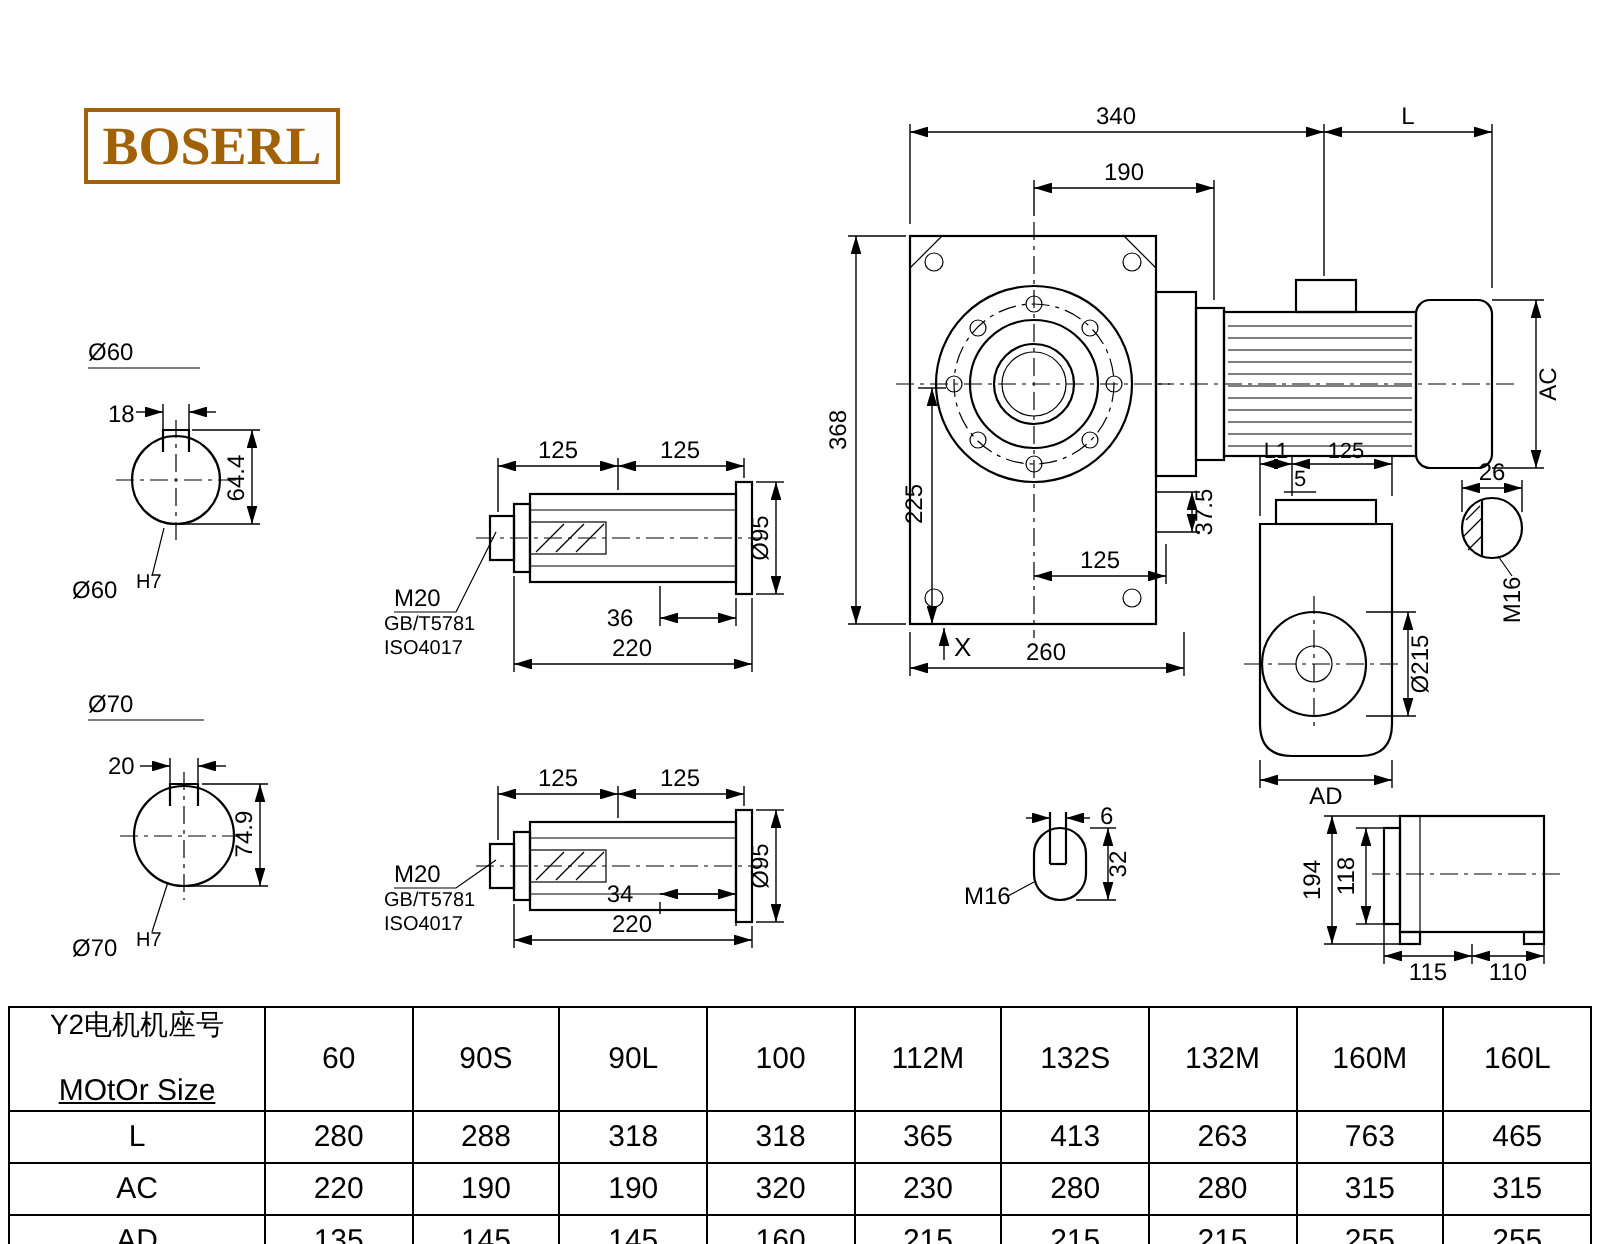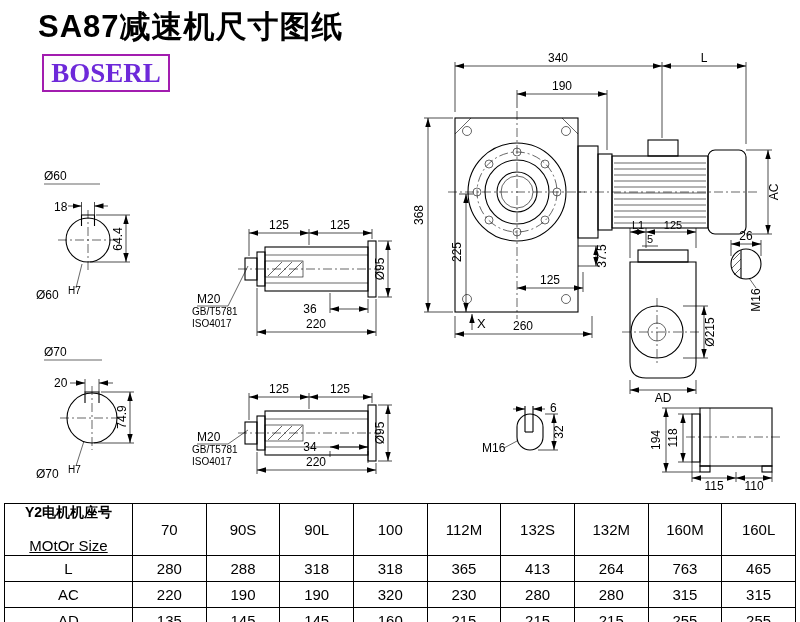--- a/index.html
+++ b/index.html
@@ -1,45 +1,44 @@
 <!DOCTYPE html>
 <html><head>
 <meta charset="utf-8">
 <style>
   html,body{margin:0;padding:0;background:#fff;}
   .page{position:relative;width:800px;height:622px;background:#fff;overflow:hidden;
         font-family:"Liberation Sans",sans-serif;color:#000;}
   .title{position:absolute;left:38px;top:6px;font-size:31px;font-weight:700;letter-spacing:1px;}
   .brand{position:absolute;left:42px;top:54px;width:124px;height:34px;
          display:flex;align-items:center;justify-content:center;
-         border:2px solid #a21caf;color:#6d28d9;background:#fdfdfd;
+         border:2px solid #a16207;color:#a16207;background:#fdfdfd;
          font-family:"Liberation Serif",serif;font-size:27px;font-weight:700;}
   svg{position:absolute;left:0;top:0;}
   svg text{font-family:"Liberation Sans",sans-serif;font-size:12px;fill:#000;}
   .geo{stroke:#000;fill:none;stroke-width:1.1;}
   .thin{stroke:#000;fill:none;stroke-width:0.6;}
   .dim{stroke:#000;fill:none;stroke-width:0.7;}
   .cl{stroke:#000;fill:none;stroke-width:0.6;stroke-dasharray:9 3 2 3;}
   .sm{font-size:10px;}
   .md{font-size:11px;}
   .dim-table{position:absolute;left:4px;top:503px;width:792px;border-collapse:collapse;
              table-layout:fixed;font-size:15px;}
   .dim-table th,.dim-table td{border:1px solid #000;text-align:center;font-weight:400;
              padding:0;overflow:hidden;white-space:nowrap;}
   .dim-table tr.hd{height:39px;}
   .dim-table tr.dr{height:26px;}
-  .hd-cn{font-size:14px;line-height:17px;font-weight:bold;}
+  .hd-cn{font-size:14px;line-height:17px;}
   .hd-en{font-size:15px;line-height:18px;text-decoration:underline;margin-top:16px;}
 </style>
 </head>
 <body>
 
 <div class="page">
 
-  <div class="title">SA87减速机尺寸图纸</div>
   <div class="brand">BOSERL</div>
 
   <svg width="800" height="503" viewBox="0 0 800 503">
     <defs>
       <marker id="arr" viewBox="0 0 10 6" refX="10" refY="3" markerWidth="9" markerHeight="5.4" markerUnits="userSpaceOnUse" orient="auto-start-reverse">
         <path d="M0,0 L10,3 L0,6 z" fill="#000"></path>
       </marker>
     </defs>
 
     <g>
@@ -346,39 +345,39 @@
         <col>
         <col>
         <col>
     </colgroup>
     <tbody>
       <tr class="hd">
         <th>
           <div class="hd-cn">Y2电机机座号</div>
           <div class="hd-en">MOtOr Size</div>
         </th>
-        <th>70</th>
+        <th>60</th>
         <th>90S</th>
         <th>90L</th>
         <th>100</th>
         <th>112M</th>
         <th>132S</th>
         <th>132M</th>
         <th>160M</th>
         <th>160L</th>
       </tr>
       <tr class="dr">
         <th>L</th>
         <td>280</td>
         <td>288</td>
         <td>318</td>
         <td>318</td>
         <td>365</td>
         <td>413</td>
-        <td>264</td>
+        <td>263</td>
         <td>763</td>
         <td>465</td>
       </tr>
       <tr class="dr">
         <th>AC</th>
         <td>220</td>
         <td>190</td>
         <td>190</td>
         <td>320</td>
         <td>230</td>

